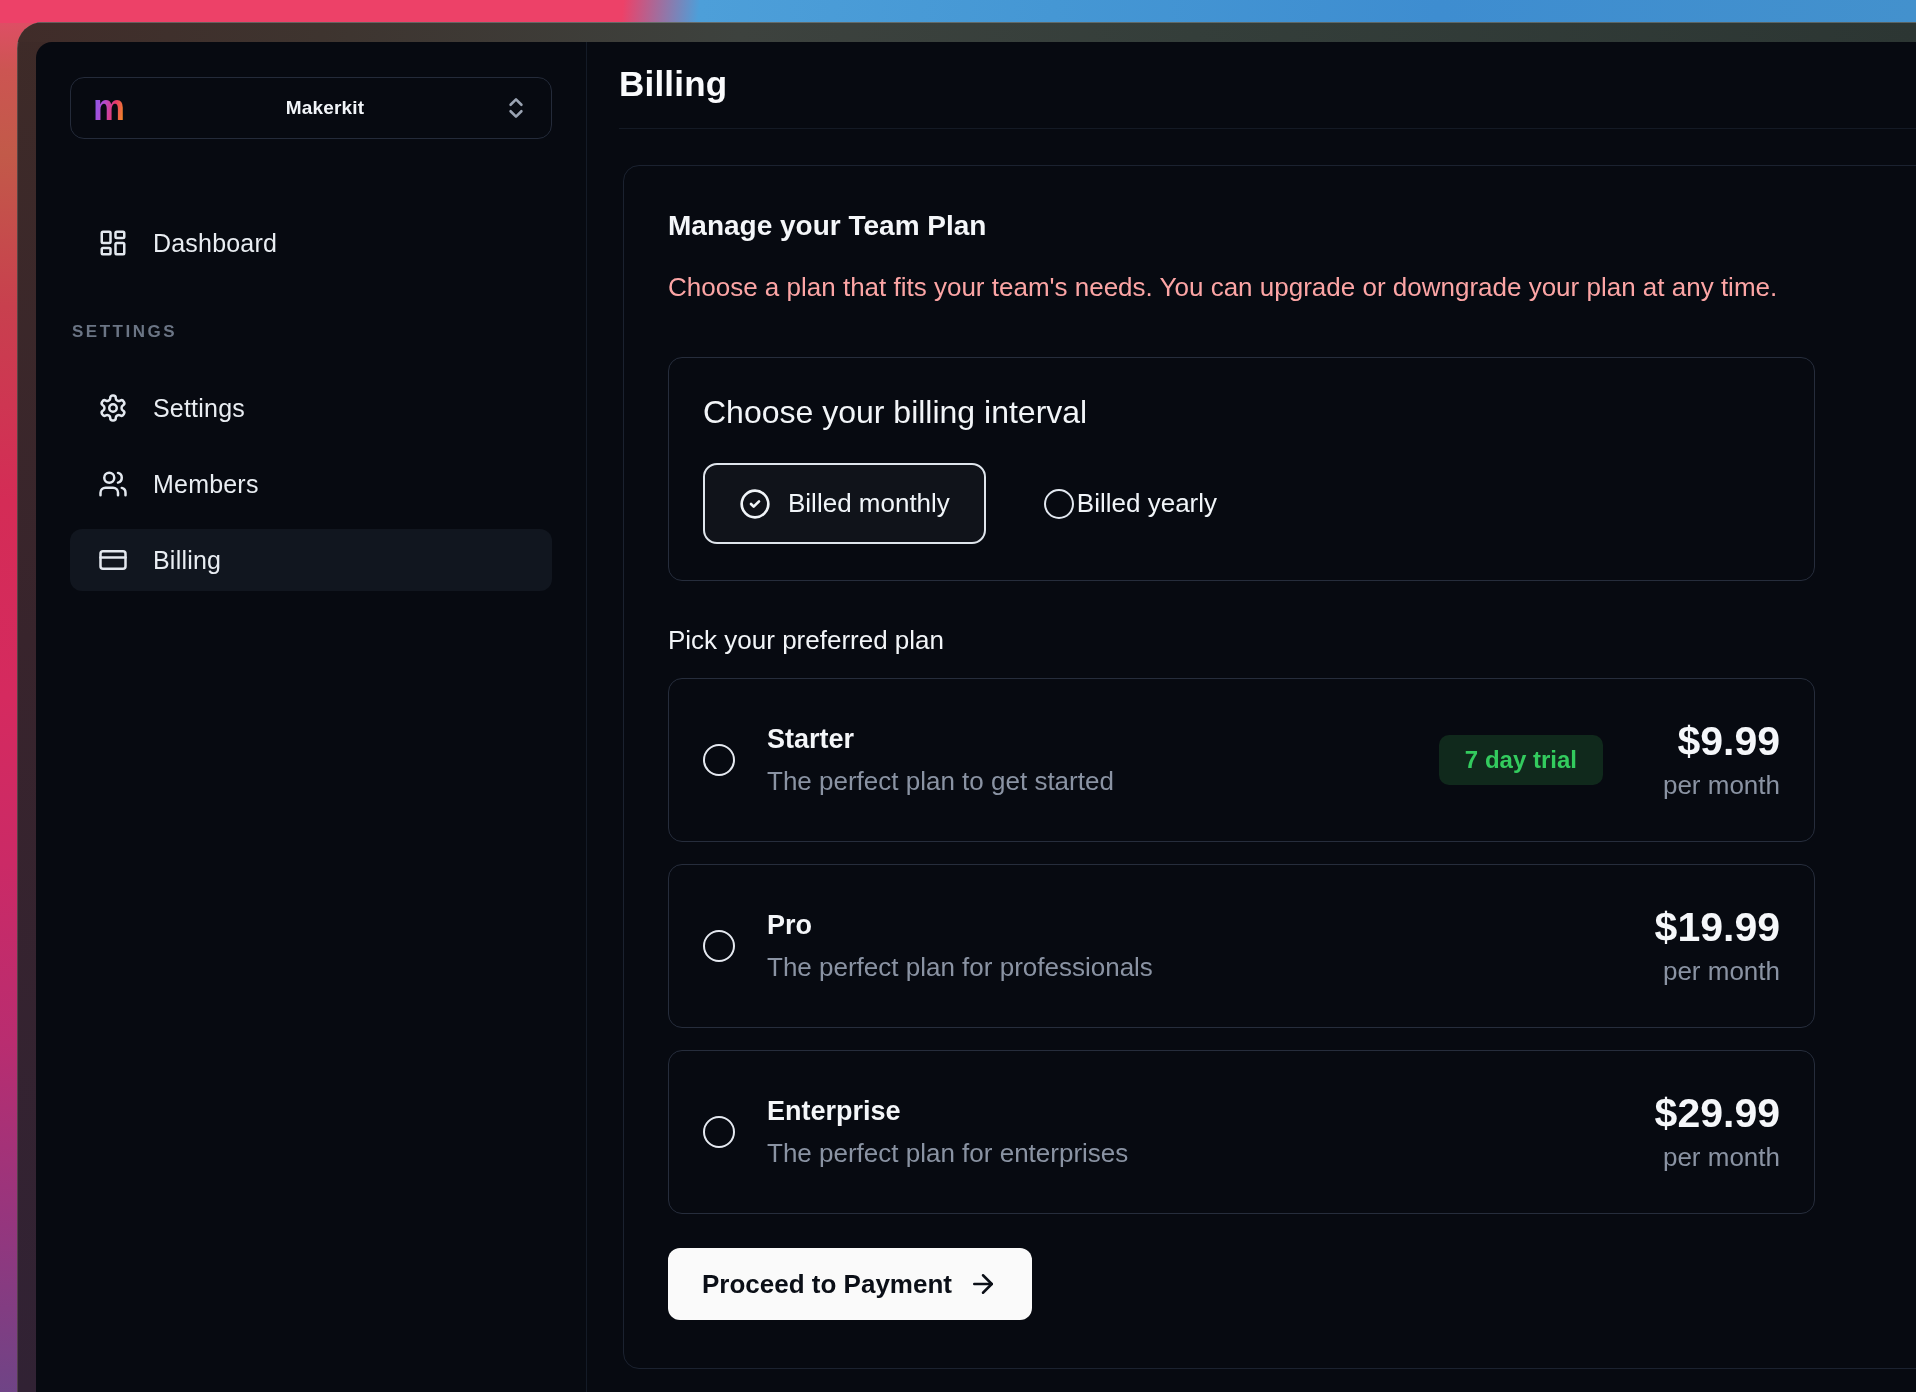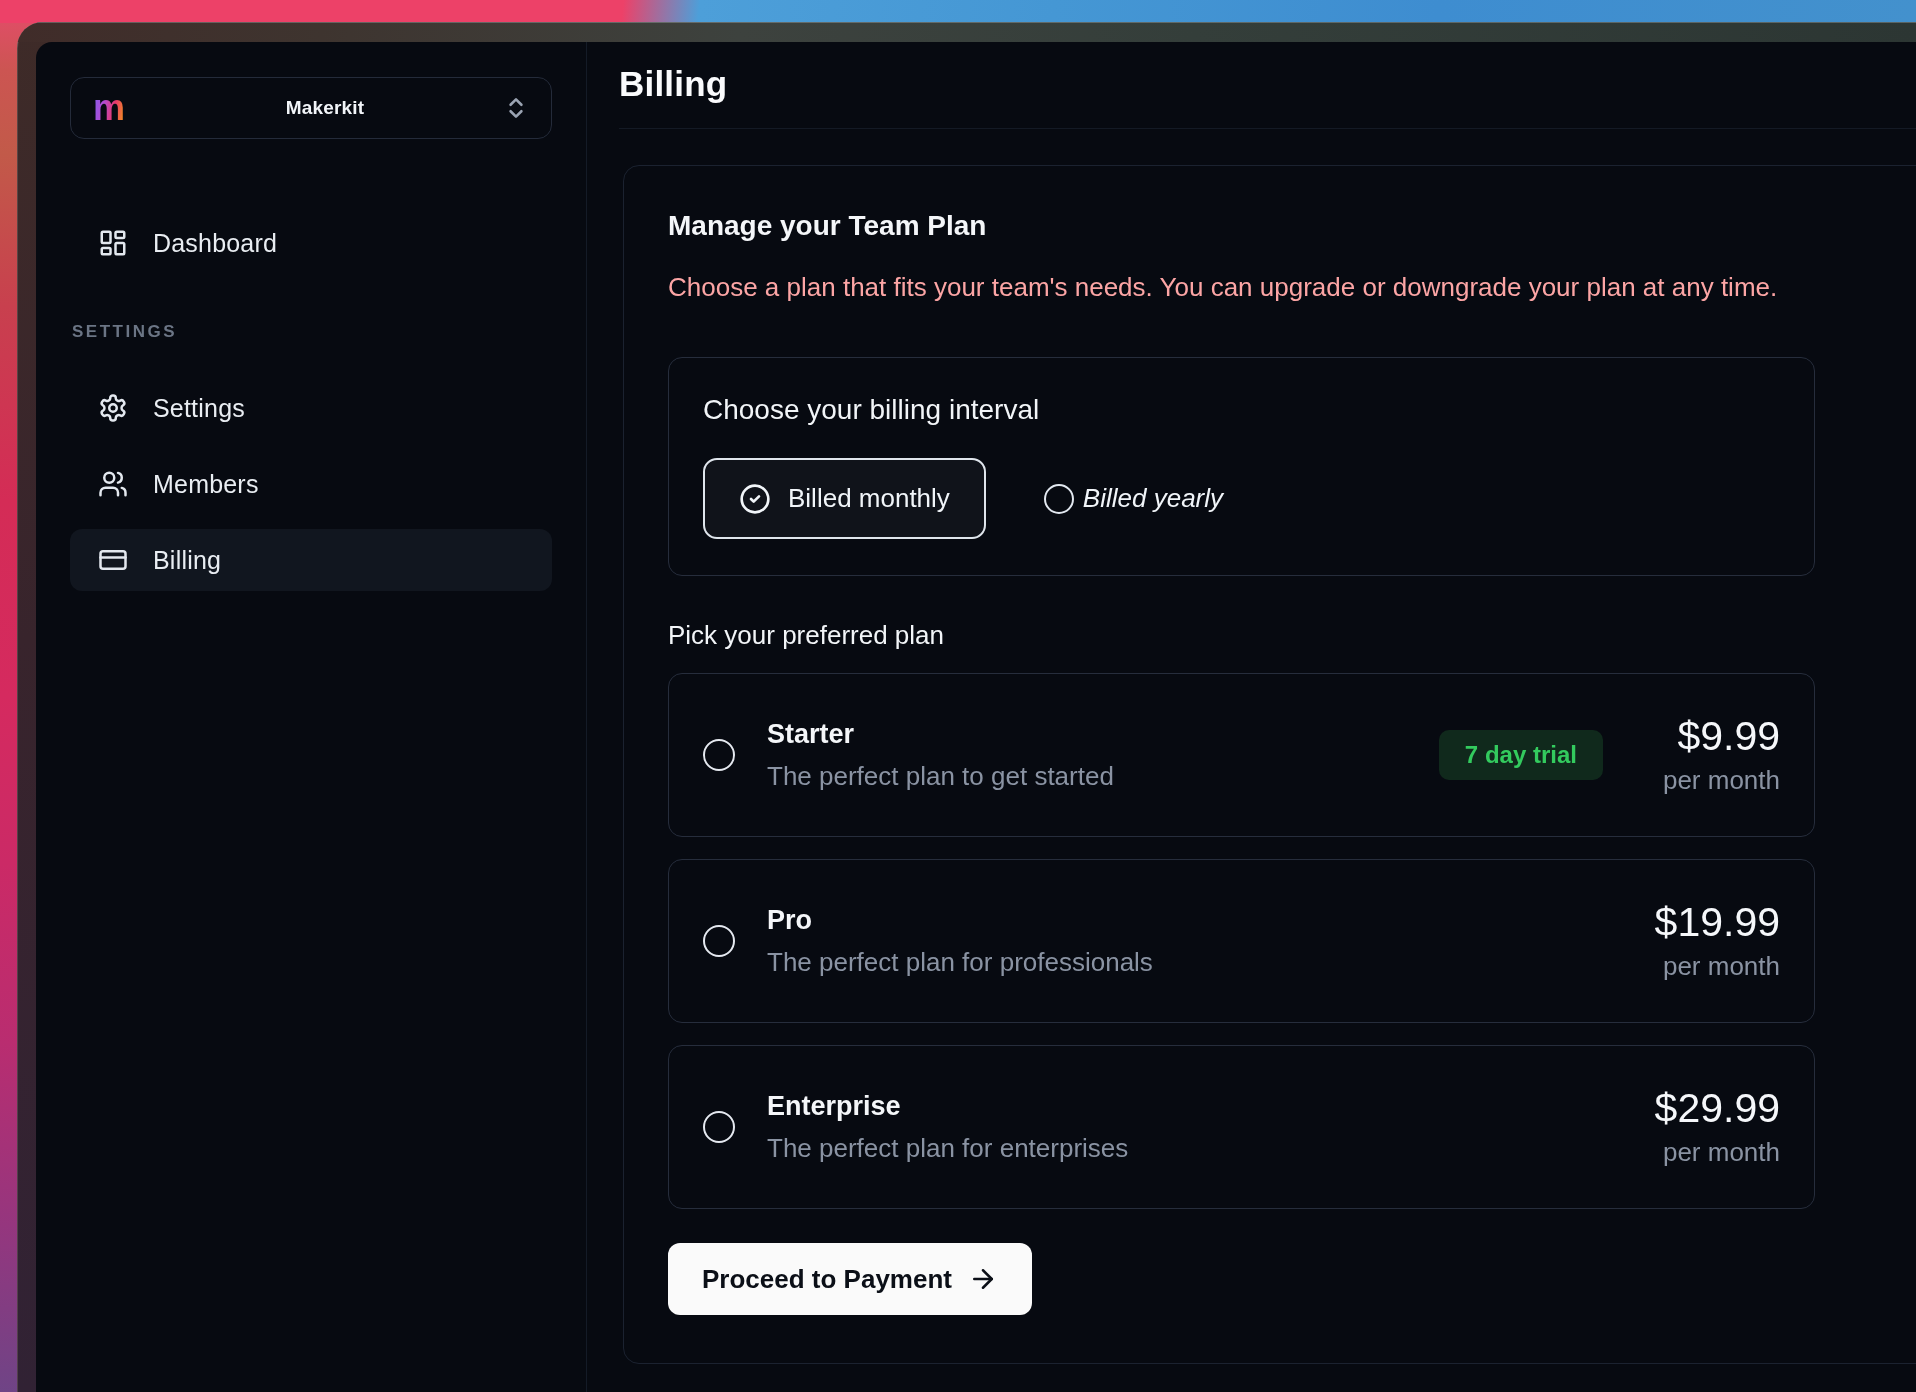--- a/index.html
+++ b/index.html
@@ -54,45 +54,45 @@
   .page-subtitle{ font-size:27px; color:#8e97a6; margin-top:13px; }
   .page-header{ border-bottom:1px solid #141a25; padding-bottom:24px; }
 
   .card{ margin:36px -40px 0 4px; border:1px solid #1b2230; border-radius:16px;
     padding:44px 44px 48px 44px; }
   .card-title{ font-size:28px; font-weight:bold; color:#f4f6f9; }
   .card-subtitle{ font-size:26px; color:#fca5a5; margin-top:30px; }
 
   .box{ border:1px solid #262d3c; border-radius:14px; width:1147px; }
   .interval-box{ margin-top:54px; padding:36px 34px; }
-  .interval-label{ font-size:28px; color:#f2f5f8; }
+  .interval-label{ font-size:32px; color:#f2f5f8; }
   .interval-row{ display:flex; align-items:center; margin-top:32px; }
   .pill-selected{ display:flex; align-items:center; height:81px; padding:0 34px;
     border:2px solid #dfe5ec; border-radius:14px; background:rgba(255,255,255,.04);
     cursor:pointer; }
   .check-icon{ width:32px; height:32px; color:#f1f5f9; margin-right:17px; }
   .pill-label{ font-size:26px; color:#f1f5f9; }
   .radio-option{ display:flex; align-items:center; margin-left:58px; cursor:pointer;
     background:none; border:none; }
   .radio-circle{ width:30px; height:30px; border:2.5px solid #e2e8f0; border-radius:50%;
     flex:0 0 30px; }
-  .radio-option .pill-label{ margin-left:9px;font-style:italic; }
+  .radio-option .pill-label{ margin-left:3px; }
 
   .plans-label{ font-size:26px; color:#f2f5f8; margin-top:44px; }
   .plan-box{ margin-top:22px; padding:40px 34px; display:flex; align-items:center;justify-content:center; }
   .plan-radio{ width:32px; height:32px; border:2.5px solid #e5e9f0; border-radius:50%;
     flex:0 0 32px; margin-right:32px; cursor:pointer; }
   .plan-texts{ flex:1 1 auto; min-width:0; }
   .plan-name{ font-size:27px; font-weight:bold; color:#f4f6f9; }
   .plan-desc{ font-size:26px; color:#8a93a3; margin-top:11px; }
   .plan-right{ display:flex; align-items:center; gap:60px; }
   .trial-badge{ background:#10291c; color:#33cb5e; font-size:24px; font-weight:bold;
     padding:11px 26px; border-radius:10px; white-space:nowrap; }
   .price-block{ text-align:right; }
-  .price{ font-size:41px; font-weight:normal; color:#f5f7fa; line-height:1.1; }
+  .price{ font-size:41px; font-weight:bold; color:#f5f7fa; line-height:1.1; }
   .period{ font-size:26px; color:#8a93a3; margin-top:6px; }
 
   .cta-button{ margin-top:34px; height:72px; display:inline-flex; align-items:center;
     padding:0 34px; background:#fafafa; color:#0b0f17; border:none; border-radius:12px;
     font-size:26px; font-weight:600; font-family:"Liberation Sans", sans-serif; cursor:pointer; }
   .arrow-icon{ width:30px; height:30px; margin-left:16px; color:#0b0f17; }
 </style>
 </head>
 <body>
 

